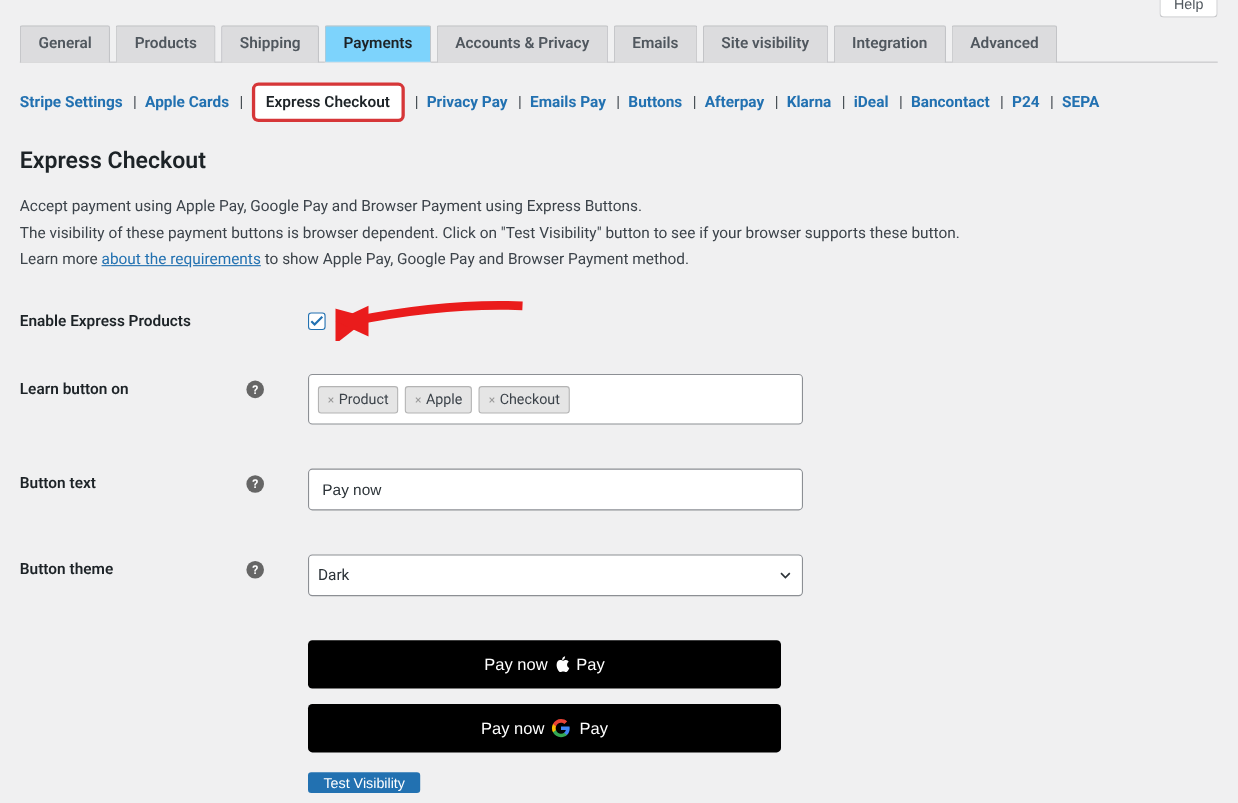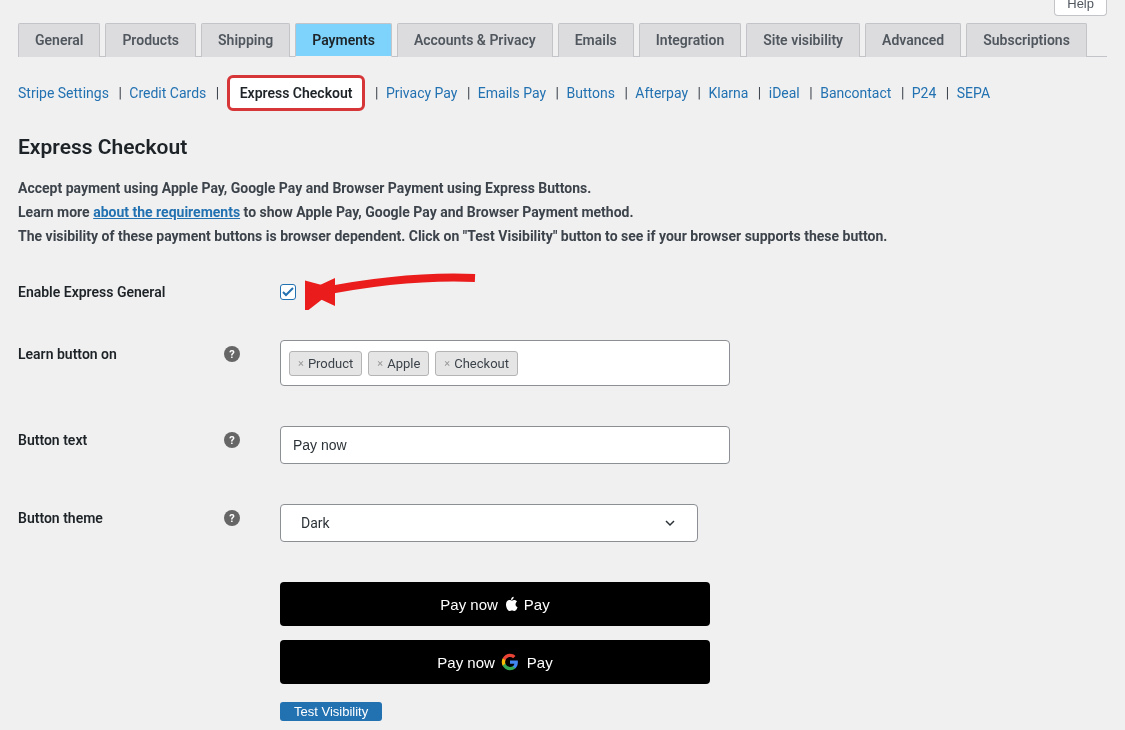--- a/index.html
+++ b/index.html
@@ -53,20 +53,21 @@
       border-bottom: 1px solid #f0f0f1;
     }
     .sub-nav {
       padding: 18px 0 12px 0;
       font-size: 14px;
     }
     .sub-link {
       color: #2271b1;
       text-decoration: none;
       cursor: pointer;
+      font-weight: bold;
     }
     .sub-link.active {
       color: #1d2327;
       font-weight: 600;
       border: 3px solid #d63638;
       border-radius: 6px;
       padding: 7px 10px;
       background: #fff;
       display: inline-block;
     }
@@ -77,21 +78,20 @@
     .page-title {
       font-size: 21px;
       font-weight: 600;
       color: #1d2327;
       margin: 12px 0 18px 0;
     }
     .desc {
       font-size: 14px;
       color: #3c434a;
       line-height: 1.7;
-      font-weight: bold;
     }
     .desc a {
       color: #2271b1;
       text-decoration: underline;
     }
     .form-table {
       margin-top: 30px;
     }
     .form-row {
       display: flex;
@@ -184,26 +184,26 @@
     .text-input {
       width: 450px;
       height: 38px;
       border: 1px solid #8c8f94;
       border-radius: 4px;
       padding: 6px 12px;
       font-size: 14px;
       color: #2c3338;
     }
     .select-wrap {
-      width: 418px;
+      width: 450px;
       height: 38px;
       border: 1px solid #8c8f94;
       border-radius: 4px;
       background: #fff;
-      padding: 6px 20px;
+      padding: 6px 8px;
       font-size: 14px;
       color: #2c3338;
       display: flex;
       align-items: center;
       justify-content: space-between;
       cursor: pointer;
     }
     .select-chevron {
       color: #2c3338;
     }
@@ -252,30 +252,29 @@
 
 <button class="help-btn">Help</button>
 
 <div class="nav-tabs">
   <div class="nav-tab">General</div>
   <div class="nav-tab">Products</div>
   <div class="nav-tab">Shipping</div>
   <div class="nav-tab active">Payments</div>
   <div class="nav-tab">Accounts &amp; Privacy</div>
   <div class="nav-tab">Emails</div>
+  <div class="nav-tab">Site visibility</div>
   <div class="nav-tab">Integration</div>
-  <div class="nav-tab">Site visibility</div>
   <div class="nav-tab">Advanced</div>
-  <div class="nav-tab">Subscriptions</div>
 </div>
 
 <div class="sub-nav">
   <a class="sub-link">Stripe Settings</a>
   <span class="sub-sep">|</span>
-  <a class="sub-link">Credit Cards</a>
+  <a class="sub-link">Apple Cards</a>
   <span class="sub-sep">|</span>
   <a class="sub-link active">Express Checkout</a>
   <span class="sub-sep">|</span>
   <a class="sub-link">Privacy Pay</a>
   <span class="sub-sep">|</span>
   <a class="sub-link">Emails Pay</a>
   <span class="sub-sep">|</span>
   <a class="sub-link">Buttons</a>
   <span class="sub-sep">|</span>
   <a class="sub-link">Afterpay</a>
@@ -288,31 +287,31 @@
   <span class="sub-sep">|</span>
   <a class="sub-link">P24</a>
   <span class="sub-sep">|</span>
   <a class="sub-link">SEPA</a>
 </div>
 
 <h1 class="page-title">Express Checkout</h1>
 
 <div class="desc">
   <div>Accept payment using Apple Pay, Google Pay and Browser Payment using Express Buttons.</div>
+  <div>The visibility of these payment buttons is browser dependent. Click on "Test Visibility" button to see if your browser supports these button.</div>
   <div>
     <span>Learn more </span><a href="#">about the requirements</a><span> to show Apple Pay, Google Pay and Browser Payment method.</span>
   </div>
-  <div>The visibility of these payment buttons is browser dependent. Click on "Test Visibility" button to see if your browser supports these button.</div>
 </div>
 
 <div class="form-table">
 
   <div class="form-row">
     <div class="form-label">
-      <span>Enable Express General</span>
+      <span>Enable Express Products</span>
     </div>
     <div class="form-field">
       <div style="width:22px"></div>
     </div>
     <div class="form-field checkbox-wrap">
       <div class="checkbox">
         <svg width="12" height="10" viewBox="0 0 12 10">
             <path d="M1 5 L4 8 L11 1" stroke="#2271b1" stroke-width="2" fill="none"></path>
           </svg>
       </div>

